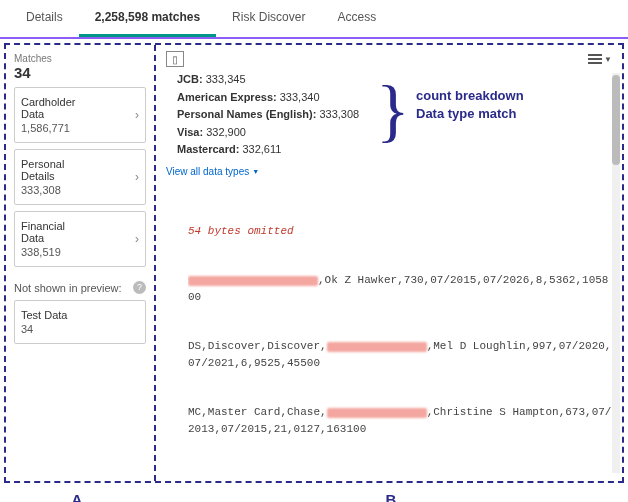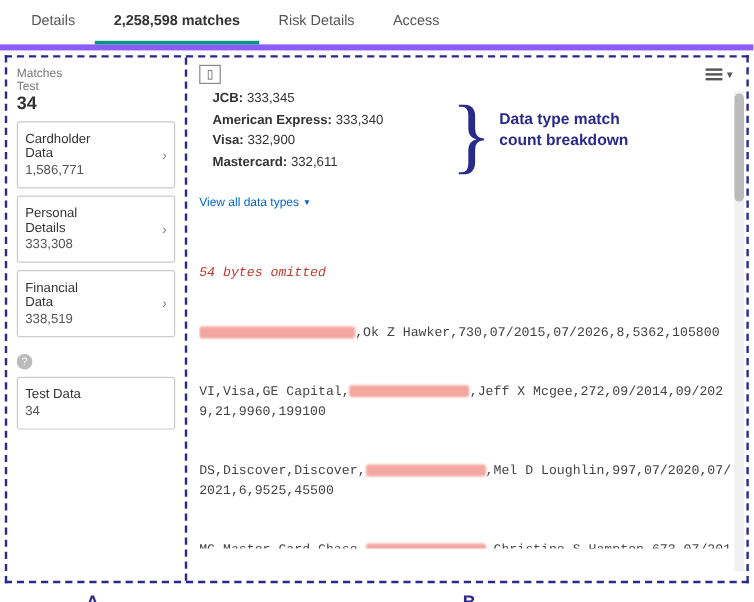--- a/index.html
+++ b/index.html
@@ -1,18 +1,18 @@
 <!DOCTYPE html>
 <html><head>
   <meta charset="utf-8">
   <style>
     * { box-sizing: border-box; margin: 0; padding: 0; }
     body { font-family: Arial, sans-serif; font-size: 12px; color: #333; background: #fff; width: 628px; }
     
-    .tabs { display: flex; border-bottom: 5px solid #8b5cf6; padding: 0 10px; text-align: center; }
+    .tabs { display: flex; border-bottom: 2px solid #8b5cf6; padding: 0 10px; text-align: center; }
     .tab { padding: 10px 16px; cursor: pointer; color: #555; font-size: 12px; }
     .tab.active { border-bottom: 3px solid #009688; font-weight: bold; color: #333; }
     
     .main { display: flex; border: 2px dashed #2a2a8a; margin: 4px; position: relative; height: 440px; }
     
     .sidebar { width: 150px; border-right: 2px dashed #2a2a8a; padding: 8px; display: flex; flex-direction: column; }
     .stat-label { font-size: 10px; color: #777; }
     .stat-value { font-size: 15px; font-weight: bold; margin-bottom: 6px; }
     
     .card { border: 1px solid #ccc; border-radius: 2px; padding: 8px 6px; margin-bottom: 6px; display: flex; justify-content: space-between; align-items: center; cursor: pointer; background: #fff; gap: 44px; }
@@ -30,50 +30,49 @@
     .menu-btn { display: flex; align-items: center; gap: 2px; cursor: pointer; color: #555; }
     .hamburger { display: flex; flex-direction: column; gap: 2px; }
     .hamburger span { width: 14px; height: 2px; background: #555; }
     .caret { font-size: 8px; }
     
     .breakdown-wrap { position: relative; }
     .breakdown { font-size: 11px; line-height: 1.6; margin-left: 11px; }
     .breakdown-row strong { font-weight: bold; }
     .brace { position: absolute; left: 210px; top: 0; font-size: 70px; color: #2a2a8a; font-family: Georgia, serif; line-height: 80px; }
     .annotation { position: absolute; left: 250px; top: 16px; color: #2a2a8a; font-weight: bold; font-size: 13px; line-height: 1.4; }
-    .view-all { color: #0066cc; font-size: 10px; cursor: pointer; display: inline-flex; align-items: center; gap: 3px; margin-top: 20px; }
+    .view-all { color: #0066cc; font-size: 10px; cursor: pointer; display: inline-flex; align-items: center; gap: 3px; margin-top: 7px; }
     .view-all .caret { font-size: 7px; }
     
-    .preview { margin-top: 12px; font-family: "Courier New", monospace; font-size: 11px; line-height: 1.5; color: #444; height: 270px; overflow: hidden; position: relative; white-space: pre-wrap; word-break: break-all; }
+    .preview { margin-top: 12px; font-family: "Courier New", monospace; font-size: 11px; line-height: 1.5; color: #444; height: 270px; overflow: hidden; position: relative; white-space: pre-wrap; word-break: break-all; margin-left: 22px; }
     .omitted { color: #c0392b; font-style: italic; }
     .redact { display: inline-block; height: 10px; background: #f4a6a0; border-radius: 2px; vertical-align: middle; filter: blur(1px); }
     .r-md { width: 100px; }
     .r-lg { width: 130px; }
     
     .scrollbar { position: absolute; right: 2px; top: 28px; width: 8px; height: 400px; background: #f0f0f0; }
     .thumb { width: 8px; height: 90px; background: #bbb; border-radius: 4px; margin-top: 2px; }
     
     .footer-labels { display: flex; padding: 4px 0; }
     .label-a { width: 154px; text-align: center; color: #2a2a8a; font-weight: bold; font-size: 15px; }
     .label-b { flex: 1; text-align: center; color: #2a2a8a; font-weight: bold; font-size: 15px; }
   </style>
 </head>
 <body>
 
 <div class="tabs">
   <div class="tab">Details</div>
   <div class="tab active">2,258,598 matches</div>
-  <div class="tab">Risk Details</div>
+  <div class="tab">Risk Discover</div>
   <div class="tab">Access</div>
 </div>
 
 <div class="main">
   <div class="sidebar">
     <div class="stat-label">Matches</div>
-    <div class="stat-label">Test</div>
     <div class="stat-value">34</div>
 
     <div class="card">
       <div class="card-text">
         <span class="card-title">Cardholder Data</span>
         <span class="card-val">1,586,771</span>
       </div>
       <span class="chev">›</span>
     </div>
 
@@ -87,20 +86,21 @@
 
     <div class="card">
       <div class="card-text">
         <span class="card-title">Financial Data</span>
         <span class="card-val">338,519</span>
       </div>
       <span class="chev">›</span>
     </div>
 
     <div class="not-shown">
+      <span>Not shown in preview:</span>
       <span class="help">?</span>
     </div>
 
     <div class="card">
       <div class="card-text">
         <span class="card-title">Test Data</span>
         <span class="card-val">34</span>
       </div>
     </div>
   </div>
@@ -115,38 +115,38 @@
             <span></span>
           </div>
         <span class="caret">▼</span>
       </div>
     </div>
 
     <div class="breakdown-wrap">
       <div class="breakdown">
         <div class="breakdown-row"><strong>JCB:</strong> <span>333,345</span></div>
         <div class="breakdown-row"><strong>American Express:</strong> <span>333,340</span></div>
+        <div class="breakdown-row"><strong>Personal Names (English):</strong> <span>333,308</span></div>
         <div class="breakdown-row"><strong>Visa:</strong> <span>332,900</span></div>
         <div class="breakdown-row"><strong>Mastercard:</strong> <span>332,611</span></div>
       </div>
       <div class="view-all">
         <span>View all data types</span>
           <span class="caret">▼</span>
       </div>
       <div class="brace">}</div>
       <div class="annotation">
+        <div>count breakdown</div>
         <div>Data type match</div>
-        <div>count breakdown</div>
       </div>
     </div>
 
     <div class="preview">
       <div class="omitted">54 bytes omitted</div>
       <div><span class="redact r-lg"></span><span>,Ok Z Hawker,730,07/2015,07/2026,8,5362,105800</span></div>
-      <div><span>VI,Visa,GE Capital,</span><span class="redact r-md"></span><span>,Jeff X Mcgee,272,09/2014,09/2029,21,9960,199100</span></div>
       <div><span>DS,Discover,Discover,</span><span class="redact r-md"></span><span>,Mel D Loughlin,997,07/2020,07/2021,6,9525,45500</span></div>
       <div><span>MC,Master Card,Chase,</span><span class="redact r-md"></span><span>,Christine S Hampton,673,07/2013,07/2015,21,0127,163100</span></div>
       
       
       
       
       
       
       
     </div>

